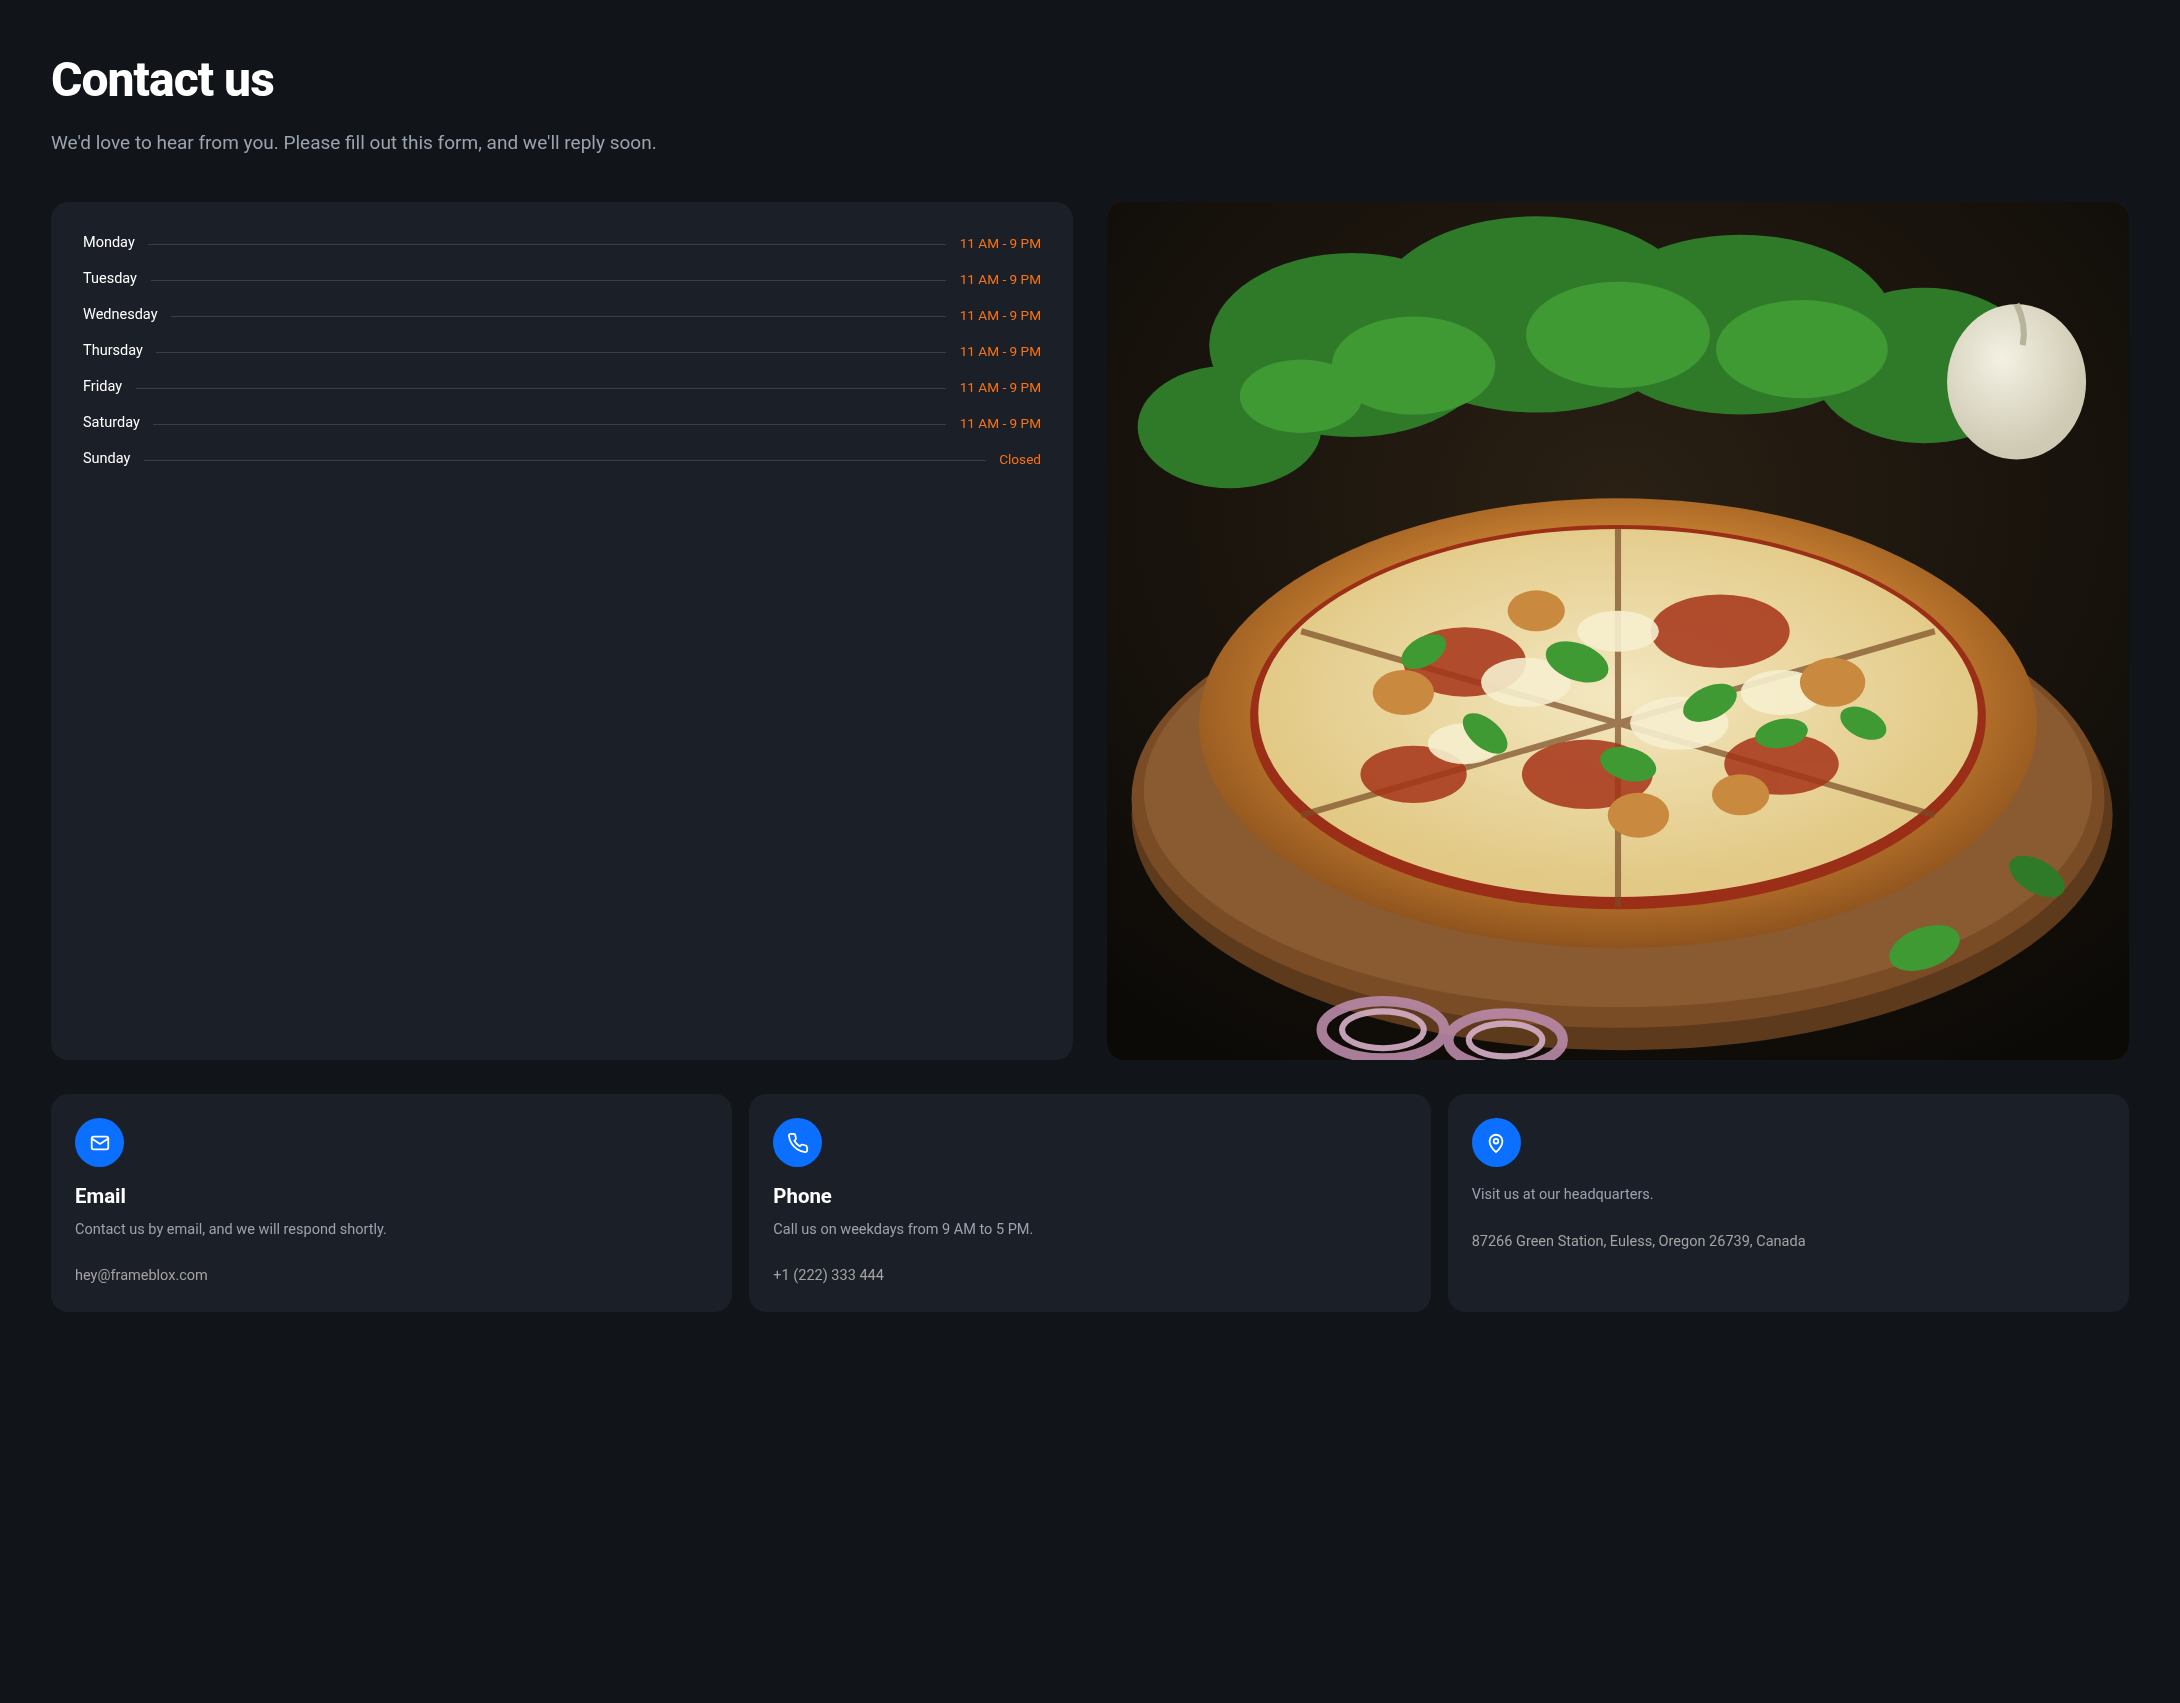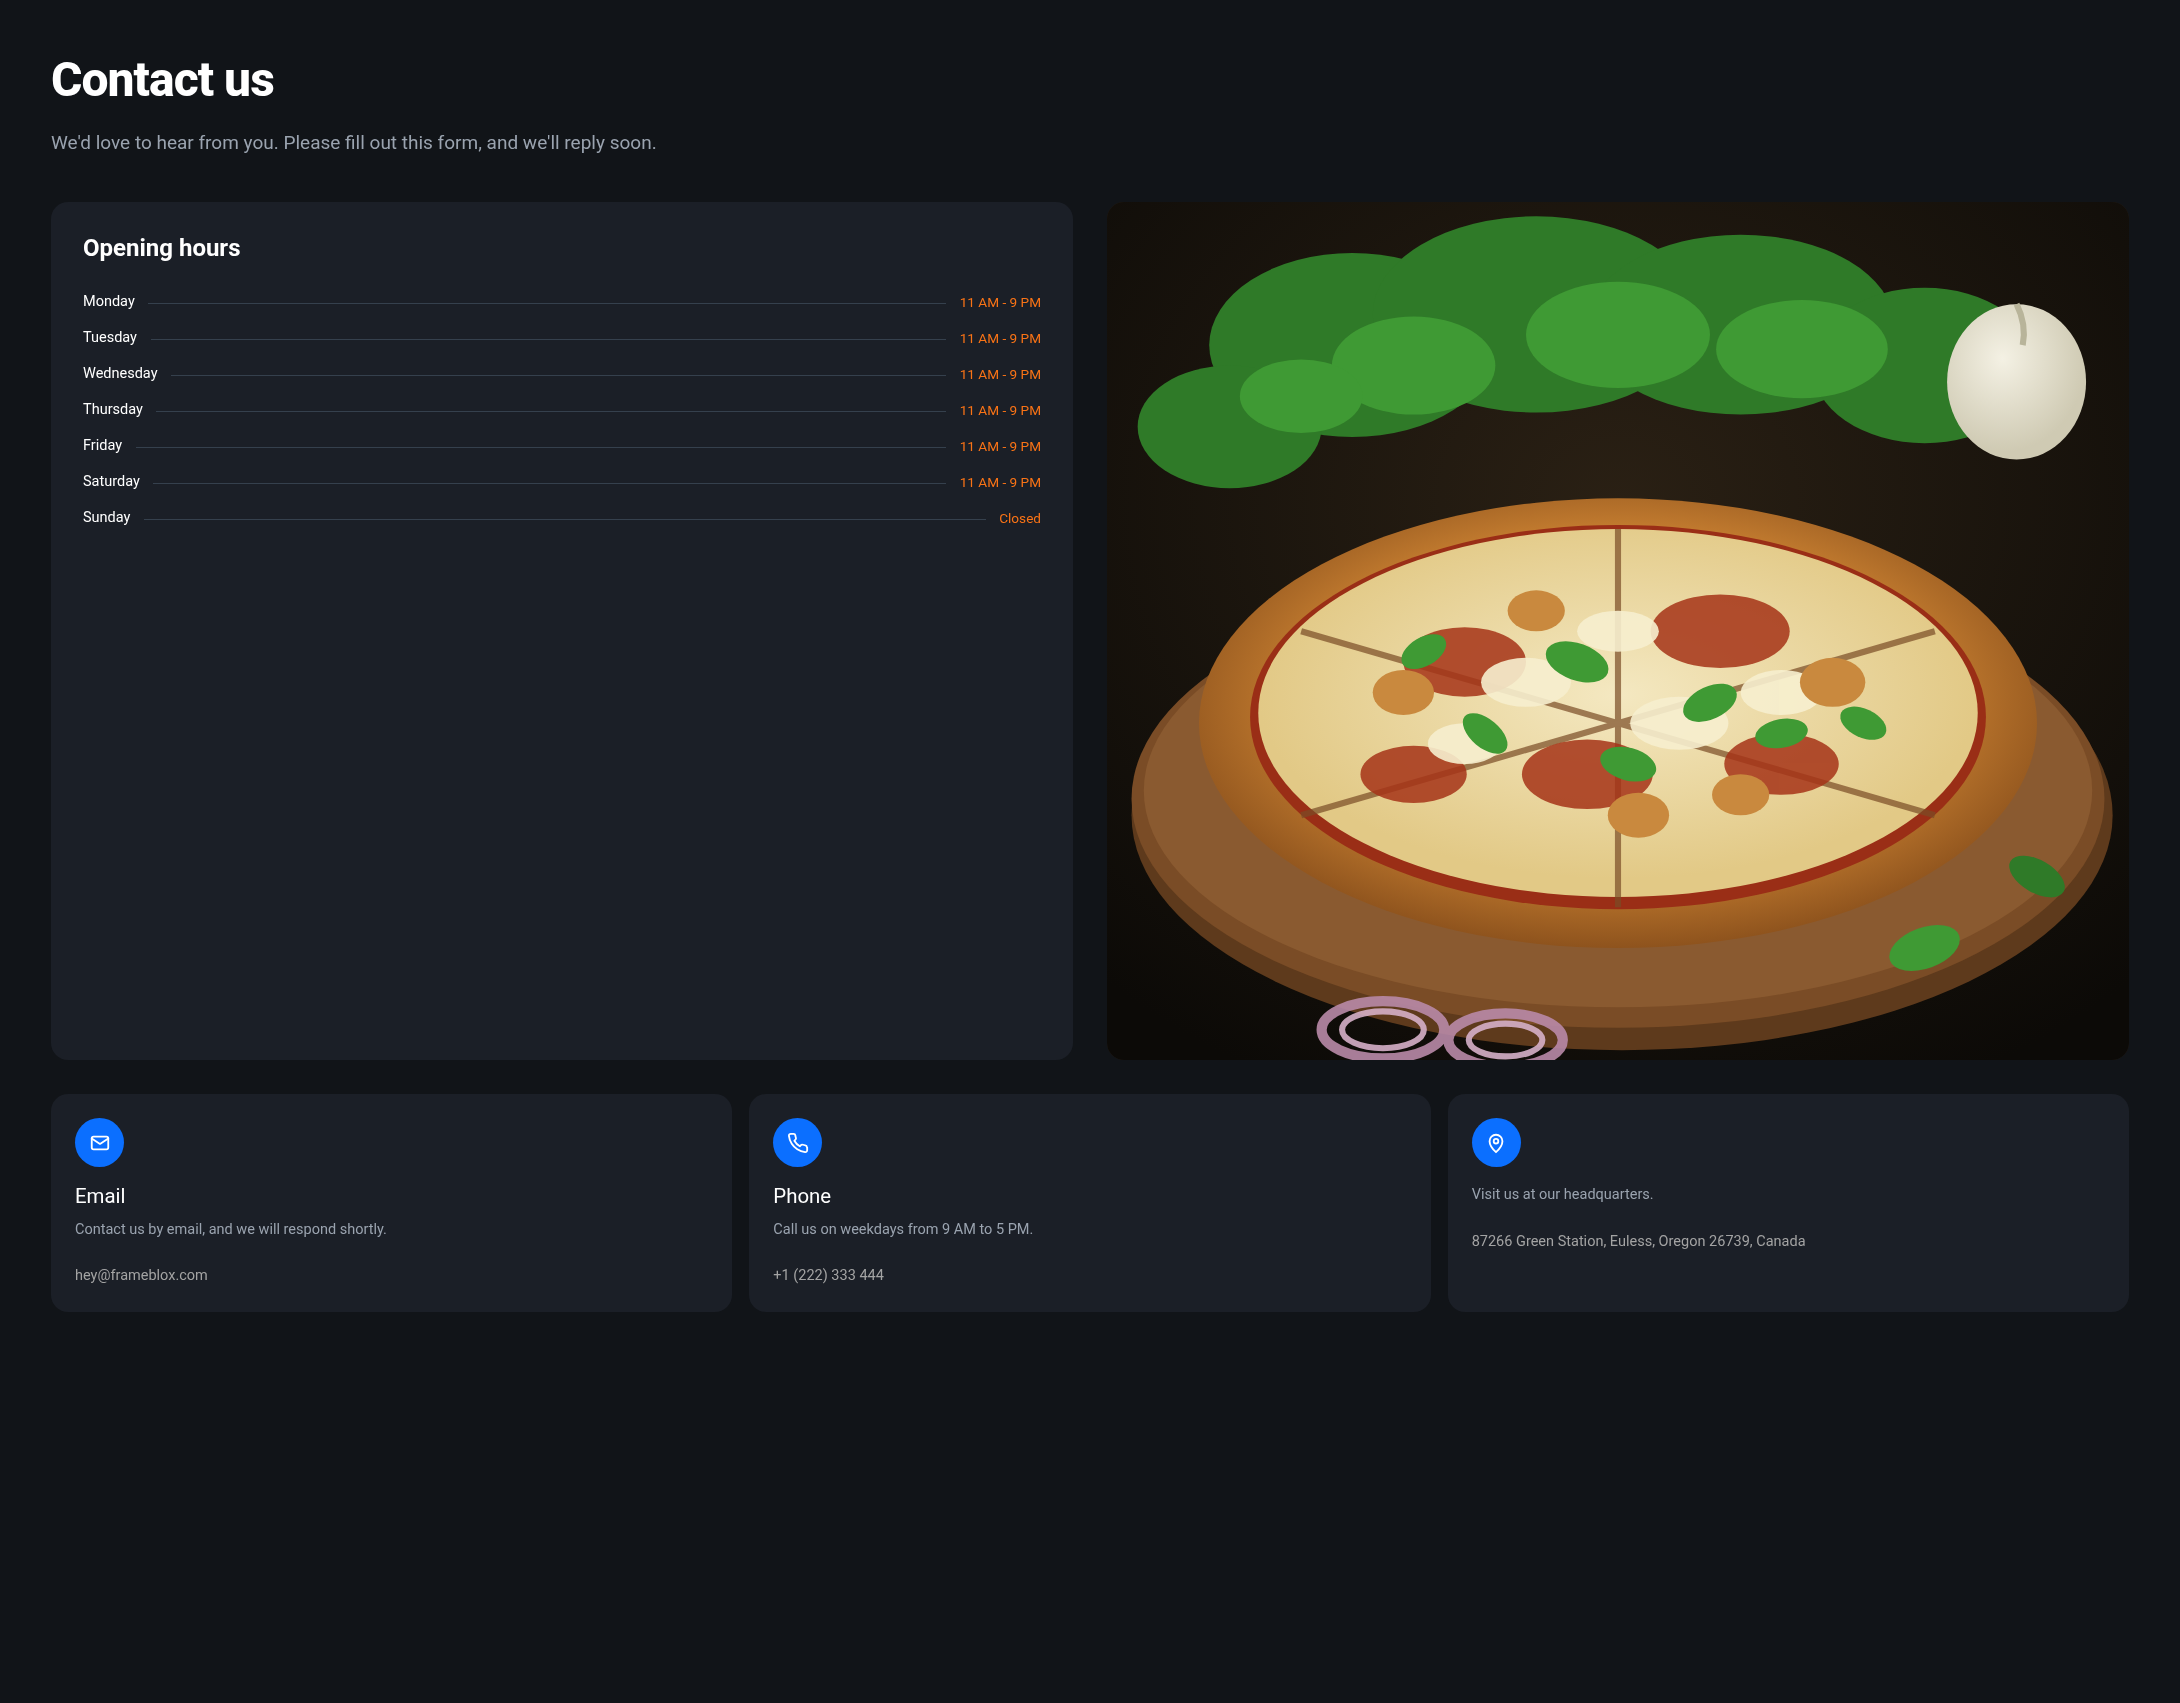--- a/index.html
+++ b/index.html
@@ -14,35 +14,34 @@
     .hours-row:last-child{margin-bottom:0}
     .day{font-weight:400;font-size:14.5px;flex:0 0 auto}
     .line{flex:1;border-bottom:0.9px solid #35404d;margin:0 13.6px;position:relative;top:1.7px}
     .time{color:#f97316;font-size:13.6px;flex:0 0 auto}
     .image{border-radius:17px;overflow:hidden;position:relative;background:#2a2117}
     .image svg{width:100%;height:100%;display:block}
     .cards{display:grid;grid-template-columns:repeat(3,1fr);gap:17px}
     .info{background:#1b1f27;border-radius:17px;padding:24px}
     .icon-circle{width:49px;height:49px;border-radius:50%;background:#0b6fff;display:flex;align-items:center;justify-content:center;margin-bottom:17px}
     .icon-circle svg{width:22px;height:22px;stroke:#fff;fill:none;stroke-width:2;stroke-linecap:round;stroke-linejoin:round}
-    .info-title{font-size:20.4px;font-weight:400;margin-bottom:10.2px}
+    .info-title{font-size:20.4px;font-weight:700;margin-bottom:10.2px}
     .info-desc{color:#9aa3af;font-size:14.5px;line-height:1.55;margin-bottom:24px}
     .info-link{color:#a3a3a3;font-size:14.5px;line-height:1.55;text-decoration:none;display:inline-block}
   </style>
 </head>
 <body>
 
 <div class="header">
   <h1 class="title">Contact us</h1>
   <p class="subtitle">We'd love to hear from you. Please fill out this form, and we'll reply soon.</p>
 </div>
 
 <div class="top">
   <div class="card">
-    <h2 class="hours-title">Opening hours</h2>
     <div id="hours-list">
         <div class="hours-row">
           <span class="day">Monday</span>
           <span class="line"></span>
           <span class="time">11 AM - 9 PM</span>
         </div>
         <div class="hours-row">
           <span class="day">Tuesday</span>
           <span class="line"></span>
           <span class="time">11 AM - 9 PM</span>

